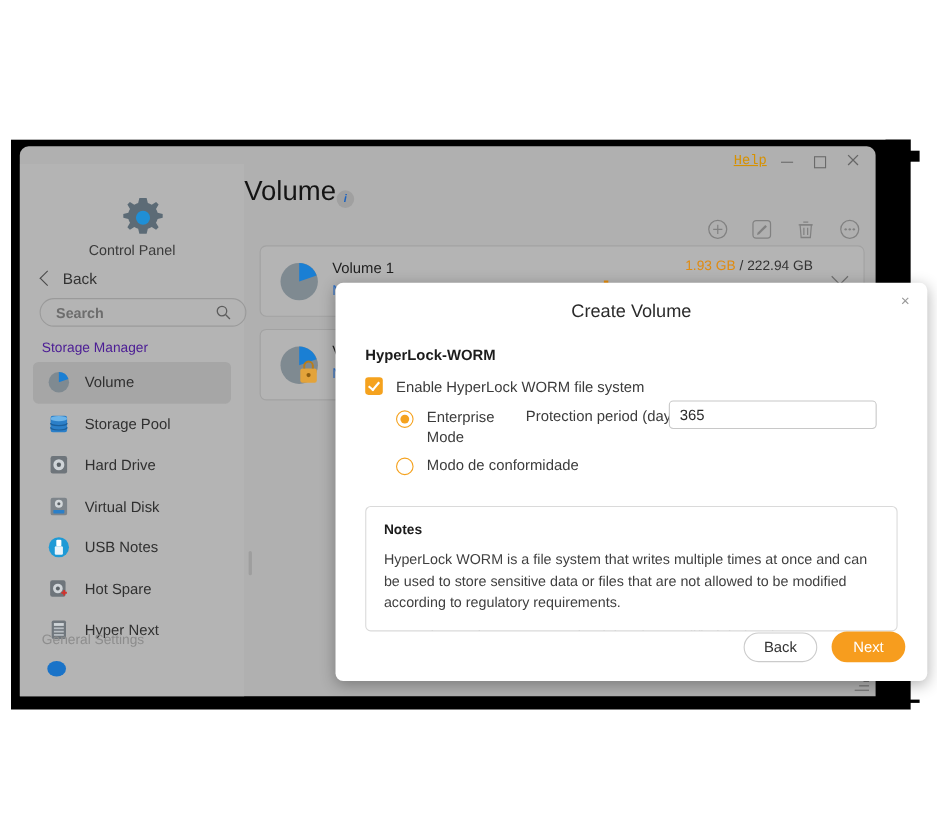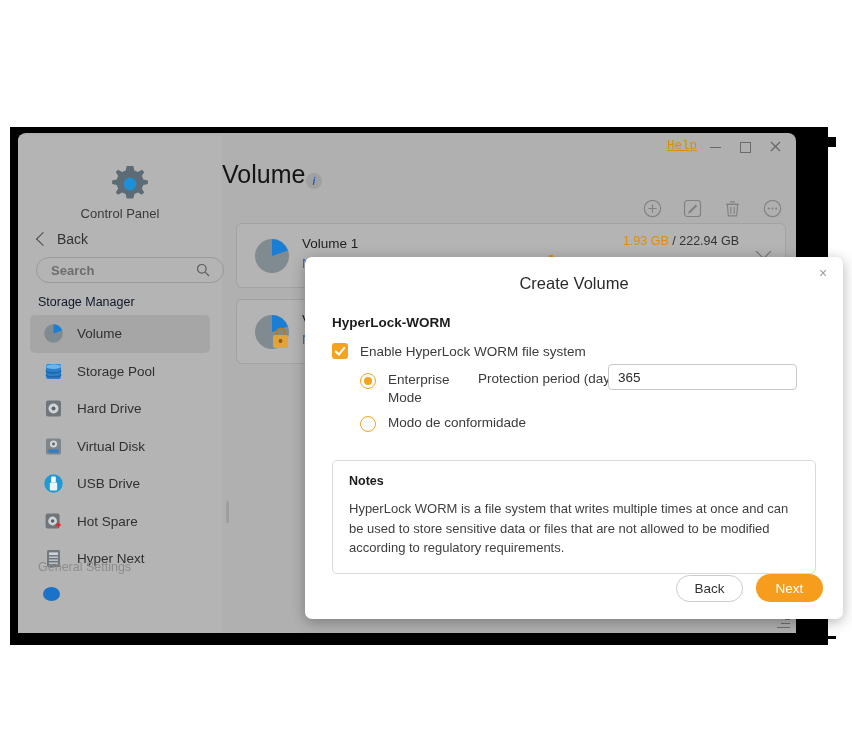--- a/index.html
+++ b/index.html
@@ -26,35 +26,35 @@
         text-align:center;line-height:20px;cursor:pointer;}
   #w-min{right:68px;}
   #w-max{right:38px;}
   #w-close{right:8px;font-size:14px;}
   #w-max .sq{display:inline-block;width:9px;height:9px;border:1.4px solid #6a6a6a;
              vertical-align:middle;}
   #w-min .dash{display:inline-block;width:11px;height:1.6px;background:#6a6a6a;
                vertical-align:middle;}
 
   
-  #sidebar{position:absolute;left:0;top:2px;width:204px;height:500px;background:#b4b4b4;}
+  #sidebar{position:absolute;left:0;top:16px;width:204px;height:500px;background:#b4b4b4;}
   #cp-icon{position:absolute;left:90px;top:27px;width:44px;height:44px;}
   #cp-label{position:absolute;left:0;top:71px;width:204px;text-align:center;
             font-size:13px;color:#3a3a3a;}
   #back-row{position:absolute;left:20px;top:96px;display:flex;align-items:center;
             gap:9px;cursor:pointer;}
   #back-chev{width:9px;height:9px;border-left:1.8px solid #4a4a4a;
              border-bottom:1.8px solid #4a4a4a;transform:rotate(45deg);}
   #back-label{font-size:14px;color:#333;}
   #search{position:absolute;left:18px;top:122px;width:188px;height:26px;
           border:1px solid #9a9a9a;border-radius:14px;background:transparent;
           display:flex;align-items:center;box-sizing:border-box;cursor:text;font-weight:bold;}
   #search-text{font-size:13px;color:#6d6d6d;margin-left:14px;}
   #search-icon{position:absolute;right:13px;top:5px;width:14px;height:14px;}
-  #sec-storage{position:absolute;left:20px;top:160px;font-size:12.5px;color:#0f172a;}
+  #sec-storage{position:absolute;left:20px;top:160px;font-size:12.5px;color:#4c1d95;}
   #navlist{position:absolute;left:0;top:180px;width:204px;}
   .nav-item{position:relative;height:37.5px;margin:0 12px;display:flex;align-items:center;
             gap:13px;padding-left:13px;border-radius:5px;cursor:pointer;}
   .nav-item.sel{background:#a6a6a6;}
   .nav-ico{width:21px;height:21px;flex:0 0 21px;position:relative;}
   .nav-label{font-size:13.5px;color:#303030;}
   #sec-general{position:absolute;left:20px;top:425px;font-size:12.5px;color:#8d8d8d;}
   #nav-partial{position:absolute;left:25px;top:452px;width:17px;height:14px;
                border-radius:50%;background:#1a73c8;}
   #side-scroll{position:absolute;left:208px;top:368px;width:3px;height:22px;
@@ -232,21 +232,21 @@
       </div>
 
       <div class="nav-item">
         <span class="nav-ico">
           <svg viewBox="0 0 21 21">
               <circle cx="10.5" cy="10.5" r="9.2" fill="#1e9ad6"></circle>
           <rect x="8.2" y="3.6" width="4.6" height="6" rx="1" fill="#fff"></rect>
           <rect x="6.8" y="9.6" width="7.4" height="7.8" rx="1.2" fill="#e9f4fb"></rect>
             </svg>
         </span>
-        <span class="nav-label">USB Drive</span>
+        <span class="nav-label">USB Notes</span>
       </div>
 
       <div class="nav-item">
         <span class="nav-ico">
           <svg viewBox="0 0 21 21">
               <rect x="2.6" y="2.5" width="14" height="15" rx="2" fill="#6e757b"></rect>
           <circle cx="9.6" cy="10" r="4.4" fill="#cfd4d8"></circle>
               <circle cx="9.6" cy="10" r="1.8" fill="#5a6166"></circle>
           <path d="M16 13.5 h2 v-2 h2 v2 h2 v2 h-2 v2 h-2 v-2 h-2z" fill="#d2322d" transform="translate(-3.2,0) scale(.82) translate(3.6,2.4)"></path>
             </svg>

